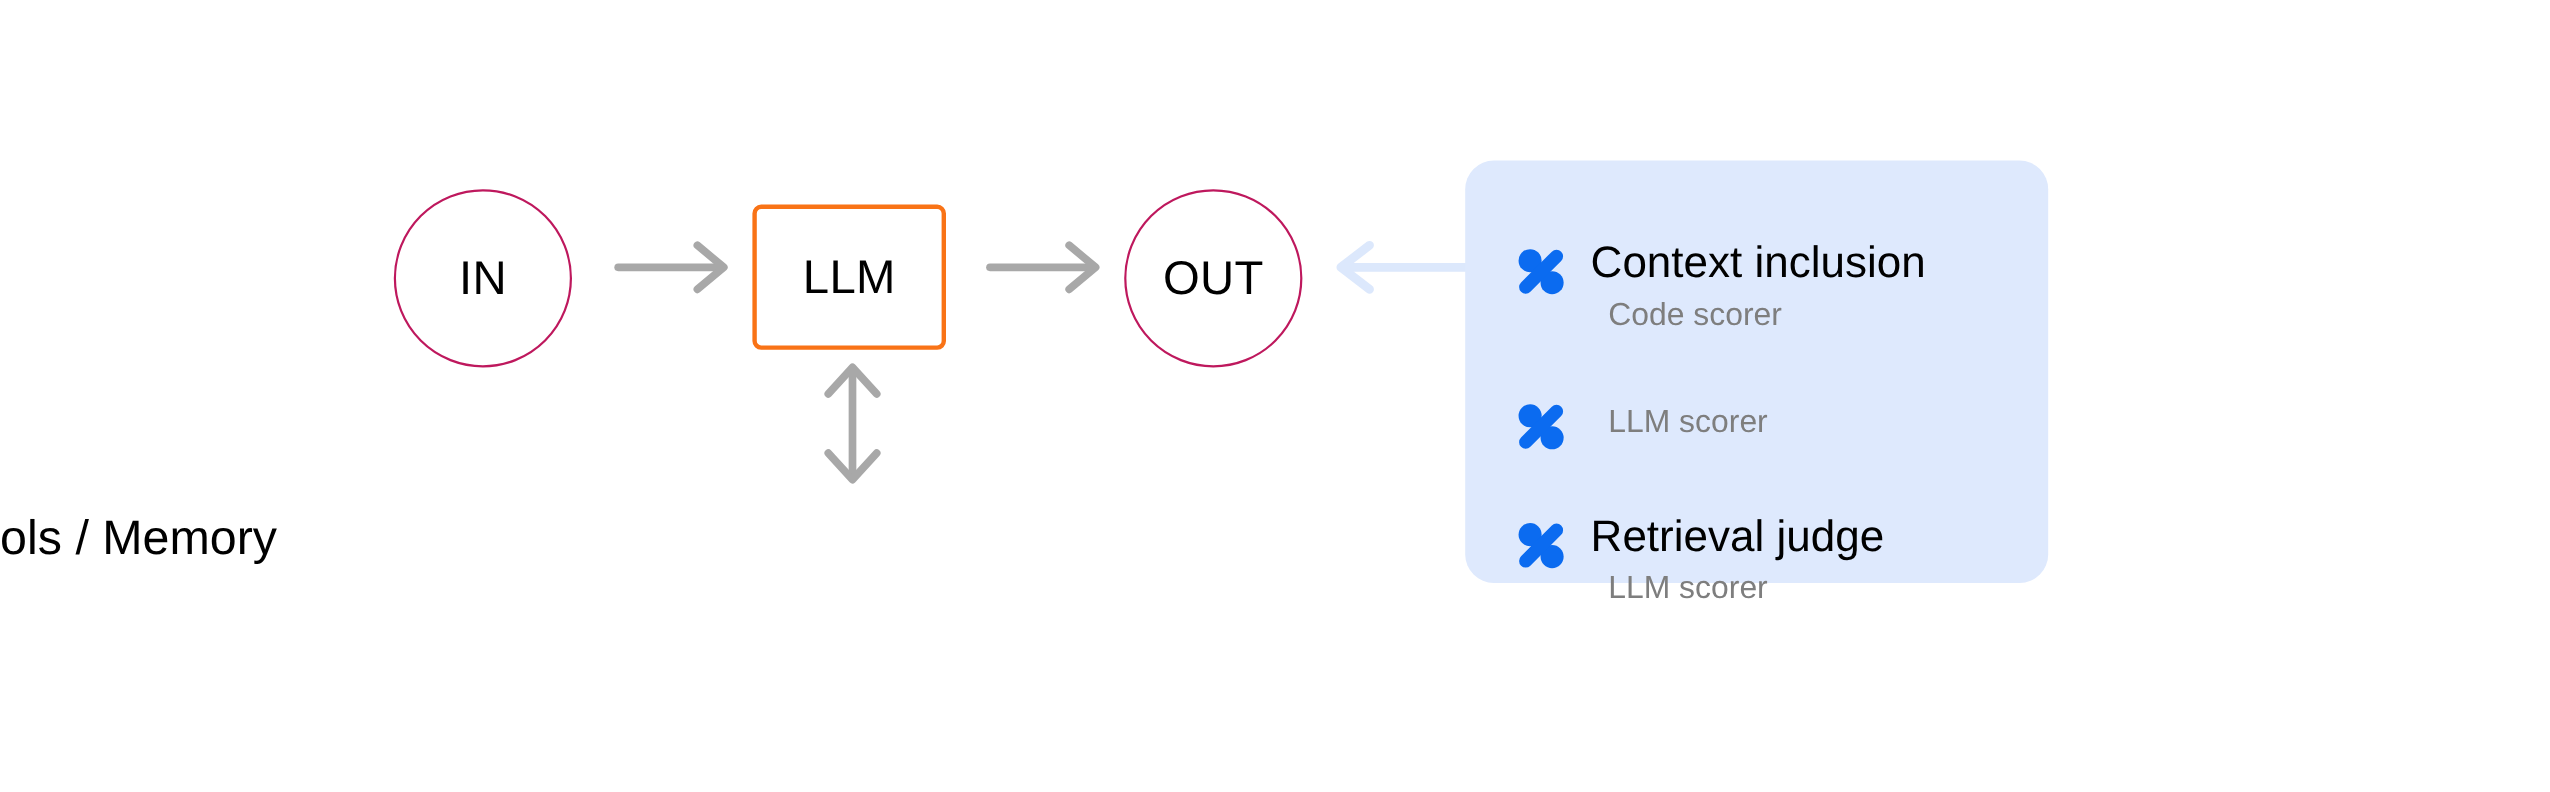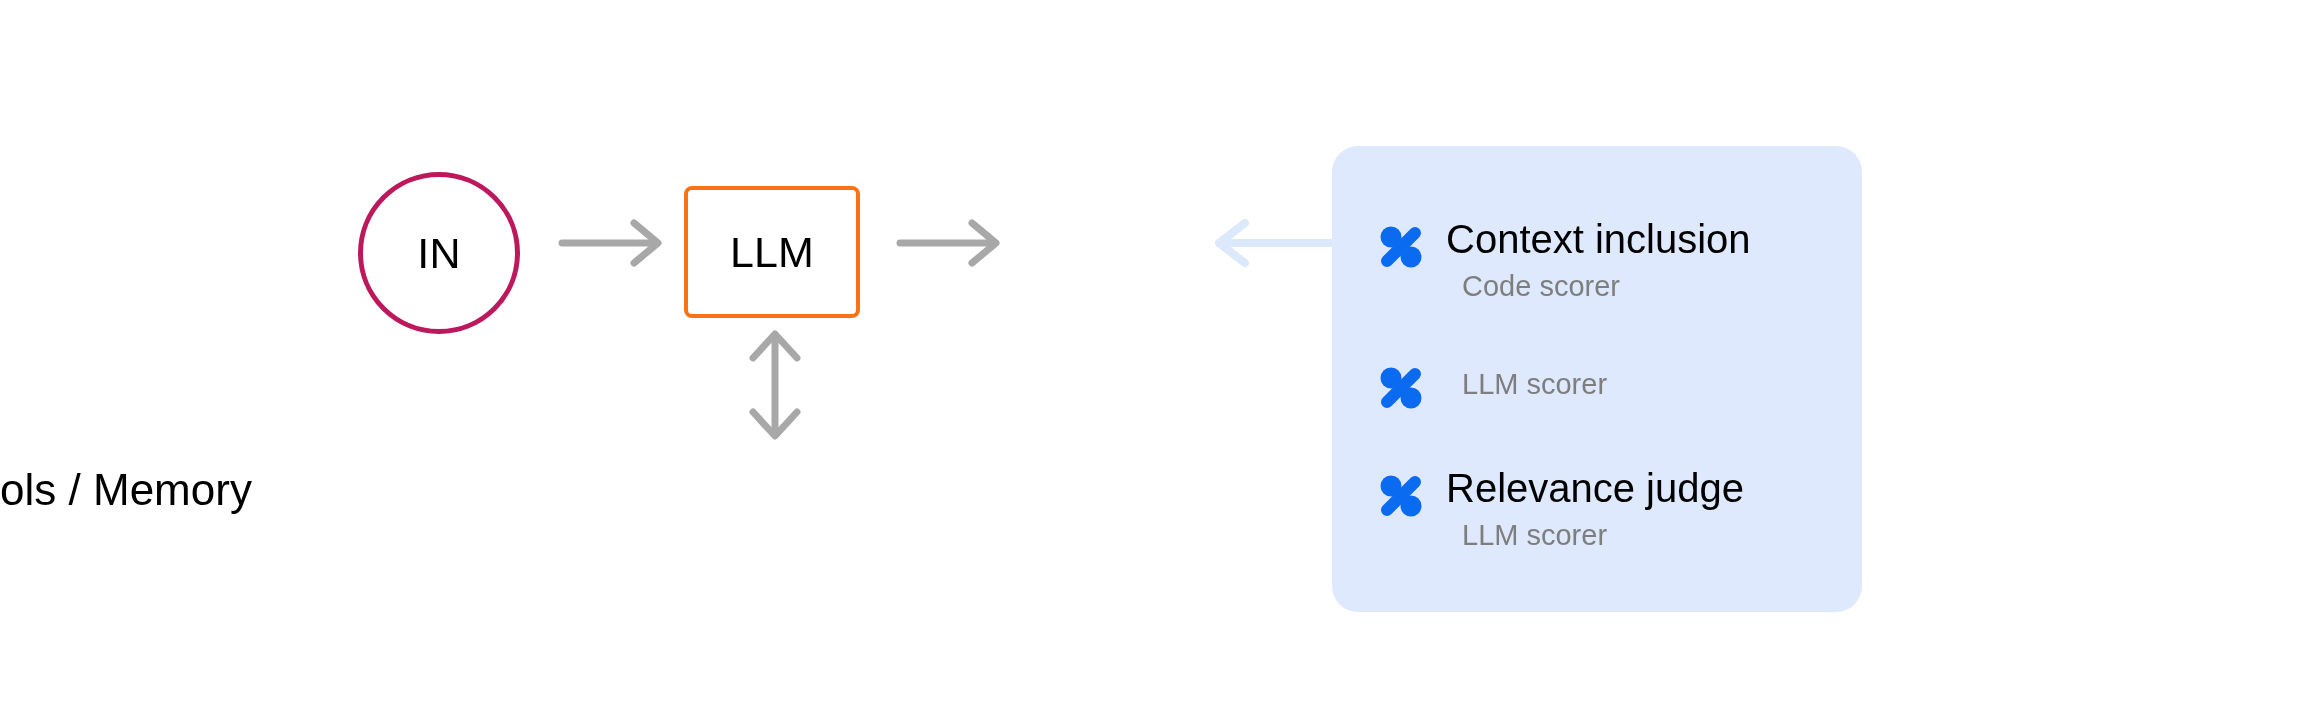--- a/index.html
+++ b/index.html
@@ -17,21 +17,21 @@
   #stage {
     position: relative;
     width: 2318px;
     height: 720px;
   }
 
   
   .node-circle {
     position: absolute;
     box-sizing: border-box;
-    border: 5px solid #be185d;
+    border: 2px solid #be185d;
     border-radius: 50%;
     display: flex;
     align-items: center;
     justify-content: center;
     background: #ffffff;
   }
   .node-box {
     position: absolute;
     box-sizing: border-box;
     border: 4px solid #f97316;
@@ -79,21 +79,21 @@
     display: inline-block;
     transform: translateX(-772px);
   }
 
   
   #scorers-card {
     position: absolute;
     left: 1332px;
     top: 146px;
     width: 530px;
-    height: 466px;
+    height: 384px;
     background: #DEE9FD;
     border-radius: 26px;
     box-sizing: border-box;
     padding: 72px 0 0 46px;
   }
   .scorer-row {
     display: flex;
     align-items: flex-start;
     margin-bottom: 56px;
   }
@@ -142,20 +142,23 @@
     <span class="node-label">LLM</span>
   </div>
 
   <svg class="arrow-svg" id="arrow-llm-out" width="110" height="50" viewBox="0 0 110 50">
     <g stroke="#A8A8A8" stroke-width="7" fill="none" stroke-linecap="round" stroke-linejoin="round">
       <line x1="2" y1="25" x2="96" y2="25"></line>
       <polyline points="74,5 98,25 74,45"></polyline>
     </g>
   </svg>
 
+  <div class="node-circle" id="node-out">
+    <span class="node-label">OUT</span>
+  </div>
 
   <svg class="arrow-svg" id="arrow-tools" width="80" height="110" viewBox="0 0 80 110">
     <g stroke="#A8A8A8" stroke-width="7" fill="none" stroke-linecap="round" stroke-linejoin="round">
       <line x1="40" y1="6" x2="40" y2="104"></line>
       <polyline points="18,28 40,4 62,28"></polyline>
       <polyline points="18,82 40,106 62,82"></polyline>
     </g>
   </svg>
 
   <div id="tools-caption">
@@ -194,20 +197,20 @@
       </div>
     </div>
 
     <div class="scorer-row">
       <svg class="scorer-icon" viewBox="0 0 46 46">
         <circle cx="13" cy="13" r="10.5" fill="#0B6BF0"></circle>
         <circle cx="33" cy="33" r="10.5" fill="#0B6BF0"></circle>
         <line x1="9" y1="37" x2="37" y2="9" stroke="#0B6BF0" stroke-width="12" stroke-linecap="round"></line>
       </svg>
       <div class="scorer-text">
-        <div class="scorer-title">Relevance judge</div>
+        <div class="scorer-title">Retrieval judge</div>
         <div class="scorer-sub">LLM scorer</div>
       </div>
     </div>
 
   </div>
 
 </div>
 
 </body></html>

